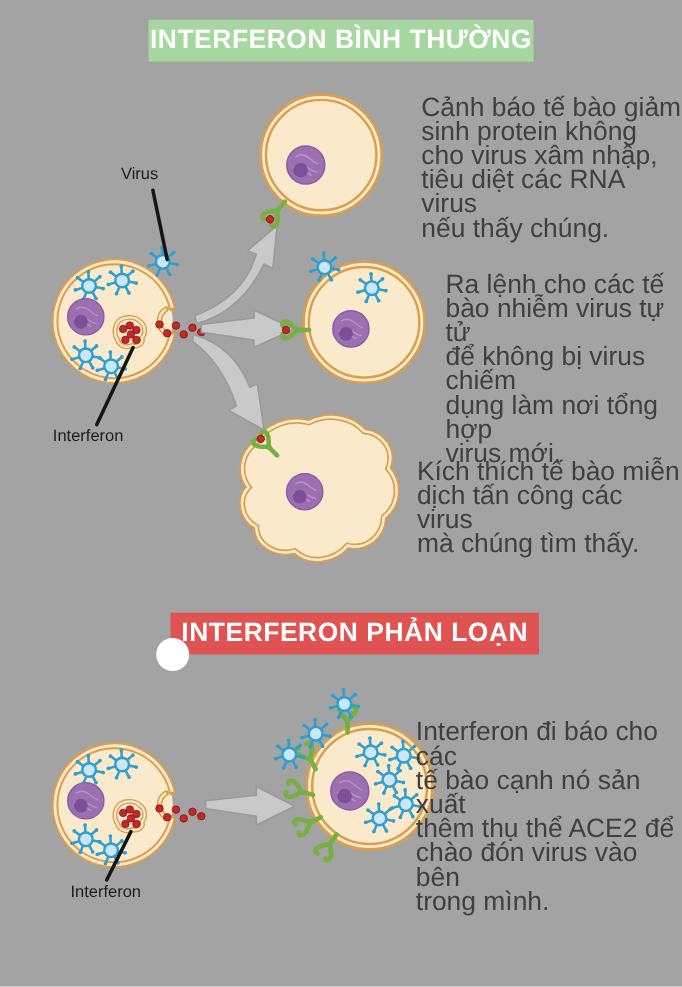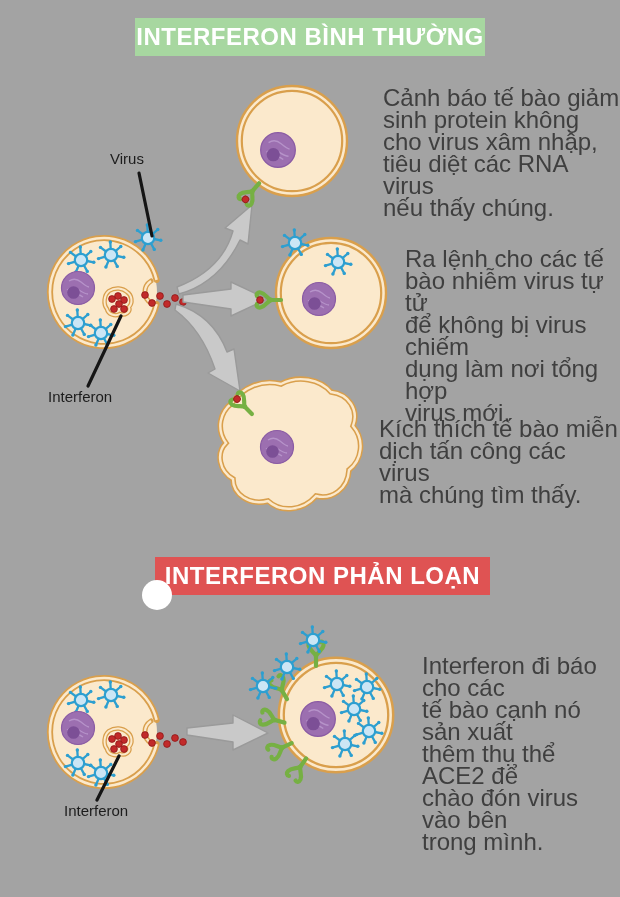--- a/index.html
+++ b/index.html
@@ -203,19 +203,19 @@
   <div class="para" style="left:405px;top:248px">Ra lệnh cho các tế
 bào nhiễm virus tự tử
 để không bị virus chiếm
 dụng làm nơi tổng hợp
 virus mới.</div>
 
   <div class="banner red">INTERFERON PHẢN LOẠN</div>
 
   <div class="cell-label" style="left:64px;top:802px">Interferon</div>
 
-  <div class="para" style="left:422px;top:655px">Interferon đi báo cho các
+  <div class="para" style="left:378px;top:655px">Interferon đi báo cho các
 tế bào cạnh nó sản xuất
 thêm thụ thể ACE2 để
 chào đón virus vào bên
 trong mình.</div>
 
 </div>
 
 </body></html>

